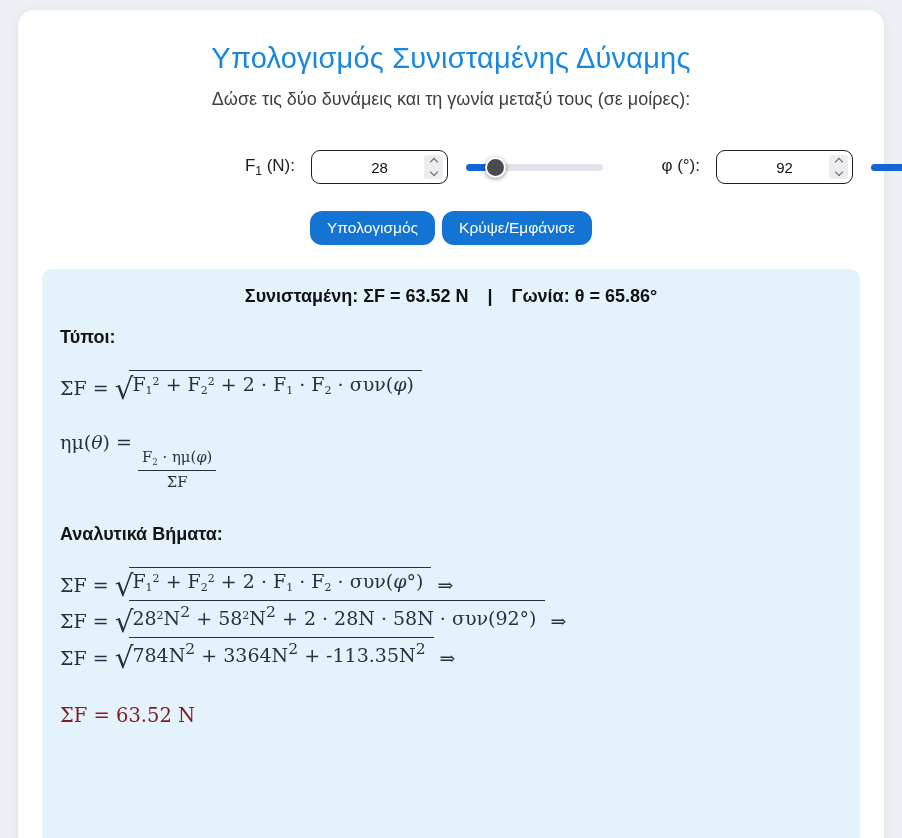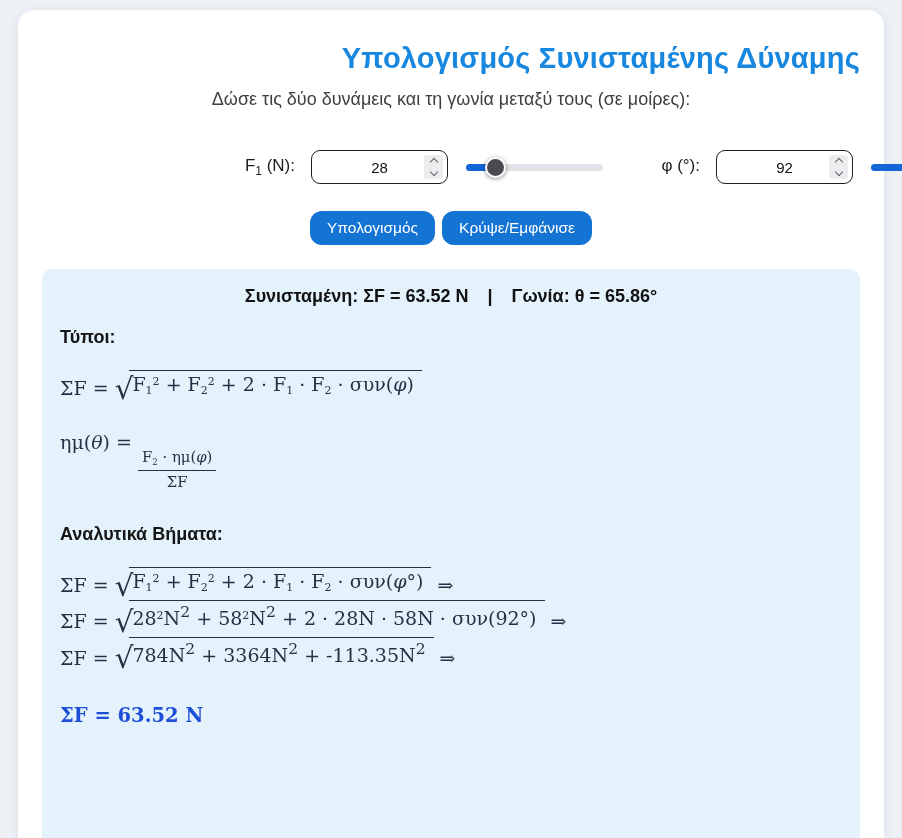--- a/index.html
+++ b/index.html
@@ -20,22 +20,22 @@
     color:#222;
   }
   .card{
     width:866px;margin:10px auto 0;
     background:#ffffff;border-radius:16px;
     box-shadow:0 2px 10px rgba(40,60,90,.10);
     padding:30px 24px 60px;
     min-height:1000px;
   }
   .page-title{
-    margin:2px 0 14px;text-align:right;
-    font-size:29px;font-weight:bold;color:var(--accent);
+    margin:2px 0 14px;text-align:center;
+    font-size:29px;font-weight:normal;color:var(--accent);
     letter-spacing:.2px;
   }
   .page-subtitle{
     margin:0 0 40px;text-align:center;
     font-size:18px;color:#3f3f3f;
   }
   
   .form-rows{width:472px;margin:0 auto;display:flex;flex-direction:row;gap:19px;}
   .form-row{display:grid;grid-template-columns:80px 137px 137px;column-gap:16px;align-items:center;justify-content:center;}
   .row-label{text-align:right;font-size:17px;color:#1d1d1d;white-space:nowrap;}
@@ -101,21 +101,21 @@
   .m-sub{font-size:.58em;vertical-align:-.3em;}
   .m-sup{font-size:.58em;vertical-align:.55em;}
   .m-sup2{font-size:.82em;vertical-align:.5em;}
   .m-it{font-style:italic;}
   .m-sqrt{display:inline-flex;align-items:flex-end;}
   .m-sqrt-sign{font-size:1.55em;line-height:.85;transform:translateY(4px);}
   .m-radicand{border-top:1.7px solid currentColor;padding:2px 8px 0 3px;margin-left:-4px;display:inline-block;}
   .m-frac{display:inline-flex;flex-direction:column;text-align:center;vertical-align:-0.9em;font-size:.78em;line-height:1.15;}
   .m-num{border-bottom:1.5px solid currentColor;padding:0 4px 2px;}
   .m-den{padding-top:2px;}
-  .final-line{font-weight:bold;font-size:19.5px;color:#1d4ed8;margin-top:34px;}
+  .final-line{font-weight:normal;font-size:19.5px;color:#7f1d1d;margin-top:34px;}
 </style>
 </head>
 <body>
 
 <div class="card">
 
   <h1 class="page-title">Υπολογισμός Συνισταμένης Δύναμης</h1>
   <p class="page-subtitle">Δώσε τις δύο δυνάμεις και τη γωνία μεταξύ τους (σε μοίρες):</p>
 
   <div class="form-rows">

